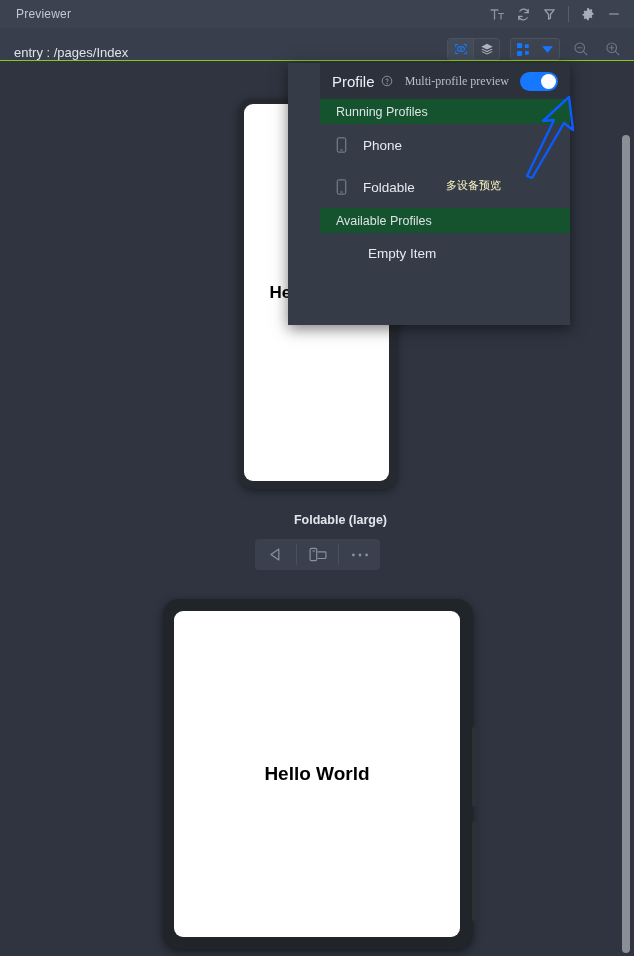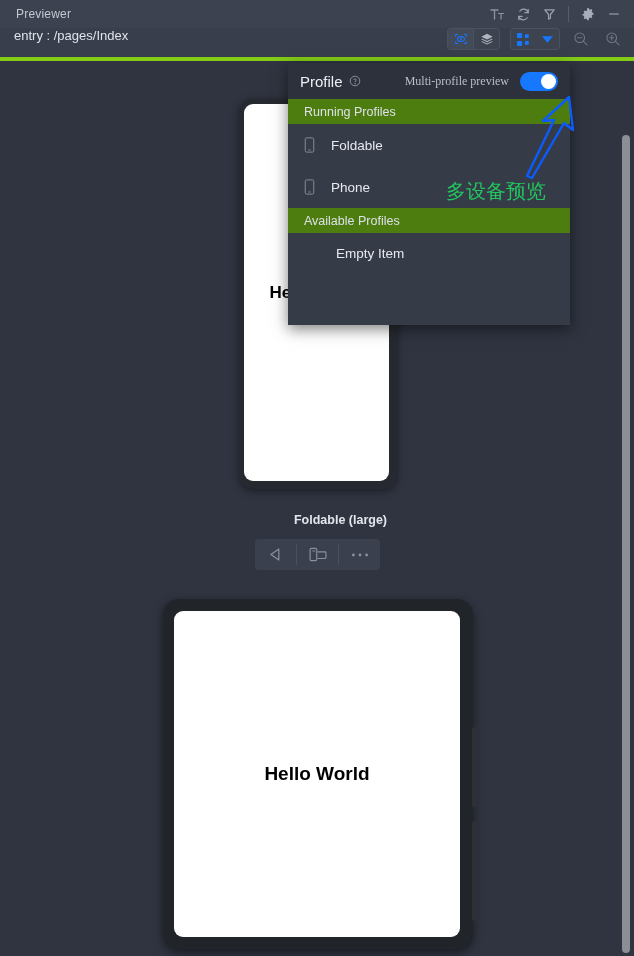--- a/index.html
+++ b/index.html
@@ -24,22 +24,22 @@
   }
   .tb-icon {
     width: 24px; height: 26px; display: flex; align-items: center; justify-content: center;
     color: #9aa1ad;
   }
   .tb-sep { width: 1px; height: 16px; background: #565d6c; margin: 0 5px; }
 
   
   .toolbar {
     position: absolute; left: 0; top: 28px; width: 634px; height: 33px;
-    background: #383e4b; display: flex; align-items: flex-start;
-    border-bottom: 4px solid #84cc16;
+    background: #383e4b; display: flex; align-items: flex-end;
+    border-bottom: 1px solid #84cc16;
   }
   .entry-label { color: #dfe3ea; font-size: 13px; padding-left: 14px; }
   .toolbar-right {
     margin-left: auto; display: flex; align-items: center; gap: 10px; padding-right: 10px;
   }
   .seg {
     display: flex; align-items: center; height: 22px;
     border: 1px solid #4b5160; border-radius: 3px; overflow: hidden; background: #3d4450;
   }
   .seg-btn {
@@ -96,55 +96,56 @@
     position: absolute; right: -4px; width: 5px; background: #2d3035; border-radius: 2px;
   }
   .fold-btn-side.b1 { top: 128px; height: 80px; }
   .fold-btn-side.b2 { top: 222px; height: 100px; }
 
   
   .profile-panel {
     position: absolute; left: 288px; top: 63px; width: 282px; height: 262px;
     background: #363b48; box-shadow: 0 4px 14px rgba(0,0,0,.5);
     z-index: 40;
+    padding-left: 32px;
   }
   .pp-header {
     height: 36px; background: #2c313c; display: flex; align-items: center; padding: 0 12px;
   }
   .pp-title { color: #eceff4; font-size: 15px; }
   .pp-help { margin-left: 6px; color: #8d94a1; display: flex; align-items: center; }
   .pp-toggle-label { margin-left: auto; color: #b9bfcb; font-size: 12px; margin-right: 11px; font-family: Liberation Serif, serif; }
   .pp-toggle {
     width: 38px; height: 19px; border-radius: 10px; background: #1677ff; position: relative;
     flex: none;
   }
   .pp-toggle .knob {
     position: absolute; right: 2px; top: 2px; width: 15px; height: 15px; border-radius: 50%;
     background: #fff;
   }
   .pp-section {
-    height: 25px; background: #4d7c0f; display: flex; align-items: center; padding-left: 16px;
+    height: 25px; background: #14532d; display: flex; align-items: center; padding-left: 16px;
     color: #dde1e8; font-size: 12.5px;
   }
   .pp-item {
     height: 42px; display: flex; align-items: center; padding-left: 16px; gap: 16px;
     color: #e6e9ef; font-size: 13.5px;
   }
   .pp-item .dev-icon { color: #868d9a; display: flex; }
   .pp-item.empty { padding-left: 48px; height: 40px; }
   .pp-new {
     height: 42px; display: flex; align-items: center; justify-content: center;
     color: #2f6ff0; font-size: 13px;
   }
 
   
   .anno-arrow { position: absolute; left: 521px; top: 94px; z-index: 60; pointer-events: none; }
   .anno-text {
     position: absolute; left: 446px; top: 178px; z-index: 60;
-    color: #22c55e; font-size: 20px; font-family: "DejaVu Sans", sans-serif;
+    color: #fef9c3; font-size: 11px; font-family: "DejaVu Sans", sans-serif;
   }
 
   
   .scrollbar {
     position: absolute; right: 4px; top: 135px; width: 8px; height: 818px;
     background: #8a8f96; border-radius: 4px; z-index: 30;
   }
 </style>
 </head>
 <body>
@@ -312,31 +313,31 @@
 
     <div class="pp-section">Running Profiles</div>
 
     <div class="pp-item">
       <span class="dev-icon">
         <svg width="11" height="16" viewBox="0 0 12 18" fill="none">
           <rect x="1.2" y="1" width="9.6" height="16" rx="1.6" stroke="#868d9a" stroke-width="1.1"></rect>
           <path d="M4.6 14.6h2.8" stroke="#868d9a" stroke-width="1"></path>
         </svg>
       </span>
-      <span>Foldable</span>
+      <span>Phone</span>
     </div>
 
     <div class="pp-item">
       <span class="dev-icon">
         <svg width="11" height="16" viewBox="0 0 12 18" fill="none">
           <rect x="1.2" y="1" width="9.6" height="16" rx="1.6" stroke="#868d9a" stroke-width="1.1"></rect>
           <path d="M4.6 14.6h2.8" stroke="#868d9a" stroke-width="1"></path>
         </svg>
       </span>
-      <span>Phone</span>
+      <span>Foldable</span>
     </div>
 
     <div class="pp-section">Available Profiles</div>
 
     <div class="pp-item empty">
       <span>Empty Item</span>
     </div>
 
   </div>
 

